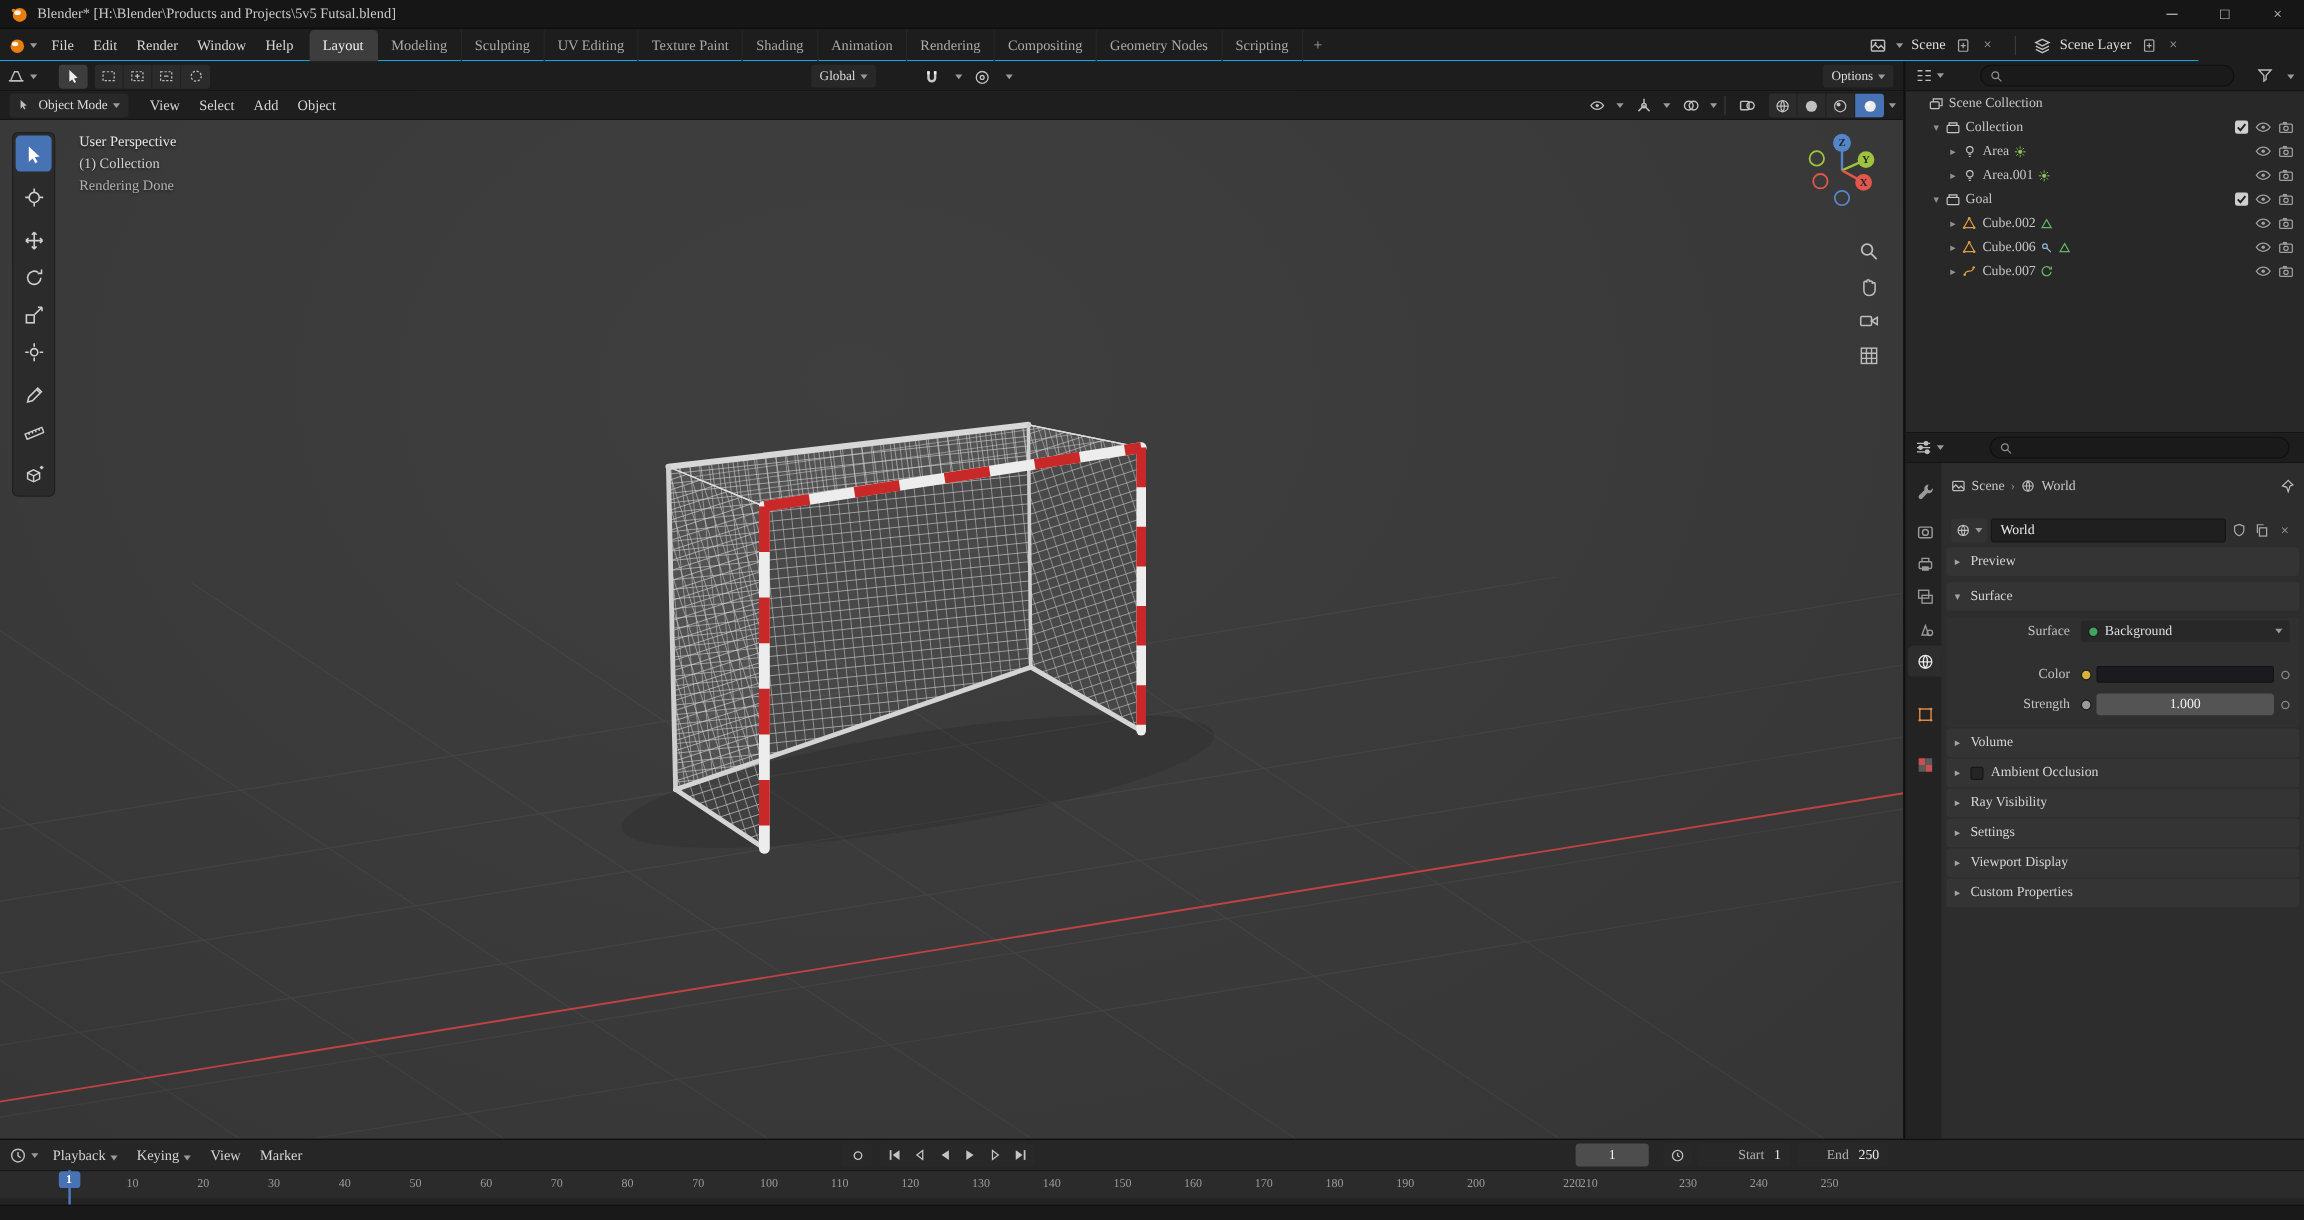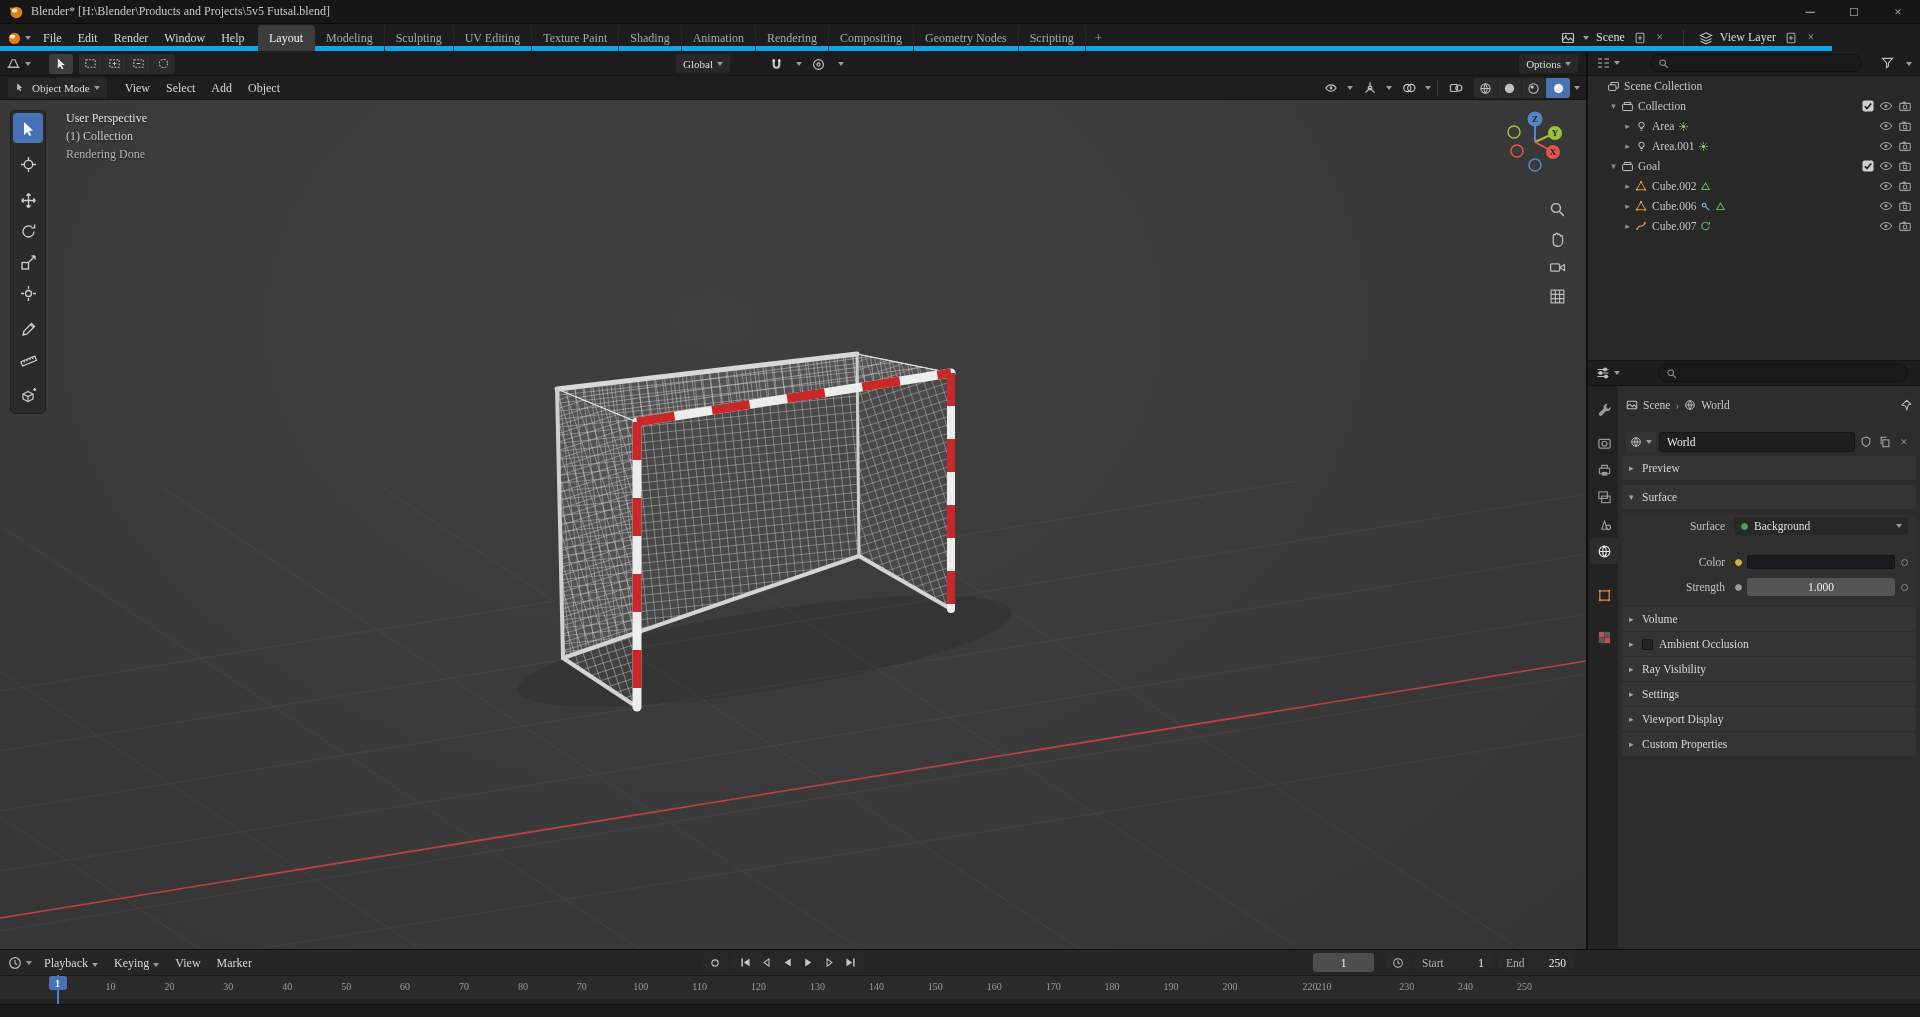--- a/index.html
+++ b/index.html
@@ -15,21 +15,21 @@
   .icon{display:inline-flex;align-items:center;justify-content:center;color:#bdbdbd;flex:0 0 auto}
   svg{display:block}
 
   
   #titlebar{left:0;top:0;width:1920px;height:24px;background:#161616;border-bottom:1px solid #0c0c0c;display:flex;align-items:center}
   #titlebar .title{margin-left:8px;color:#c9c9c9;font-size:12px}
   #win-buttons{position:absolute;right:0;top:0;height:24px;display:flex}
   .win-btn{width:44px;height:24px;display:flex;align-items:center;justify-content:center;color:#c8c8c8;font-size:13px}
 
   
-  #topbar{left:0;top:24px;width:1832px;height:27px;background:#1d1d1d;border-bottom:5px solid #0ea5e9}
+  #topbar{left:0;top:24px;width:1832px;height:27px;background:#1d1d1d;border-bottom:1px solid #0ea5e9}
   #topbar-left{position:absolute;left:6px;top:0;height:27px;display:flex;align-items:center}
   #topbar-menus{display:flex;align-items:center;margin-left:4px}
   .menu-item{padding:0 8px;line-height:26px;color:#d6d6d6;font-size:12px;border-radius:3px}
   #workspaces{position:absolute;left:258px;top:0;height:27px;display:flex;align-items:center}
   .ws-tab{padding:0 11px;line-height:26px;height:26px;font-size:12px;color:#a9a9a9;border-right:1px solid #262626}
   .ws-tab.active{background:#3d3d3d;color:#f0f0f0;border-radius:4px 4px 0 0;border-right:1px solid #3d3d3d}
   .ws-add{padding:0 9px;color:#a9a9a9;font-size:13px}
   #topbar-right{position:absolute;right:8px;top:0;height:27px;display:flex;align-items:center;gap:4px}
   .tb-sel{display:flex;align-items:center;gap:4px;padding:0 5px;height:20px;border-radius:3px}
   .tb-sel .lbl{color:#dcdcdc;font-size:12px;margin:0 3px}
@@ -107,21 +107,21 @@
   
   #timeline{left:0;top:949px;width:1920px;height:55px;background:#262626;border-top:1px solid #101010}
   #tl-header{position:absolute;left:0;top:0;right:0;height:25px;display:flex;align-items:center}
   #tl-menus{display:flex;align-items:center;margin-left:4px}
   #transport{position:absolute;left:702px;top:3px;display:flex;align-items:center;gap:6px}
   .tr-group{display:flex;background:#282828;border-radius:3px;padding:0 2px;height:19px;align-items:center}
   .tr-btn{width:21px;height:19px;display:flex;align-items:center;justify-content:center;color:#c4c4c4}
   #frame-field{position:absolute;left:1313px;top:3px;width:61px;height:19px;background:#4d4d4d;border-radius:3px;
      display:flex;align-items:center;justify-content:center;color:#f4f4f4;font-size:11.5px}
   #preview-range-btn{position:absolute;left:1386px;top:3px;width:24px;height:19px;background:#282828;border-radius:3px;display:flex;align-items:center;justify-content:center;color:#bdbdbd}
-  .range-pill{position:absolute;top:3px;height:19px;background:#282828;border-radius:3px;display:flex;align-items:center;justify-content:space-between;padding:0 8px;font-size:11.5px}
+  .range-pill{position:absolute;top:3px;height:19px;background:#282828;border-radius:3px;display:flex;align-items:center;justify-content:flex-end;padding:0 8px;font-size:11.5px}
   .range-pill .rl{color:#b0b0b0;margin-right:8px}
   .range-pill .rv{color:#ececec}
   #ruler{position:absolute;left:0;top:25px;right:0;height:24px;background:#2b2b2b;border-top:1px solid #1a1a1a}
   .tick{position:absolute;top:5px;width:30px;text-align:center;color:#9b9b9b;font-size:10px}
   #tl-track{position:absolute;left:0;top:49px;right:0;height:6px;background:#222}
   #playhead{position:absolute;top:25px;bottom:0;width:2px;background:#4e7ec0}
   #playhead-chip{position:absolute;top:26px;width:18px;height:14px;background:#4772b3;border-radius:3px;color:#fff;
      font-size:10px;font-weight:bold;display:flex;align-items:center;justify-content:center}
 
   
@@ -200,21 +200,21 @@
       </div>
       <div class="vsep"></div>
       <div class="tb-sel">
         <span class="icon">
           <svg width="14" height="14" viewBox="0 0 14 14" fill="none" stroke="currentColor" stroke-width="1.2">
               <path d="M7 1.8l5.5 2.7L7 7.2 1.5 4.5z"></path>
               <path d="M1.5 7.5L7 10.2l5.5-2.7"></path>
               <path d="M1.5 10.2L7 12.9l5.5-2.7"></path>
             </svg>
         </span>
-        <span class="lbl">View Layer</span>
+        <span class="lbl">Scene Layer</span>
         <span class="mini-btn">
           <svg width="12" height="12" viewBox="0 0 14 14" fill="none" stroke="currentColor" stroke-width="1.2">
               <rect x="2.5" y="1.5" width="9" height="11" rx="1"></rect>
               <path d="M7 4.5v5M4.5 7h5"></path>
             </svg>
         </span>
         <span class="mini-btn">×</span>
       </div>
     </div>
   </div>

